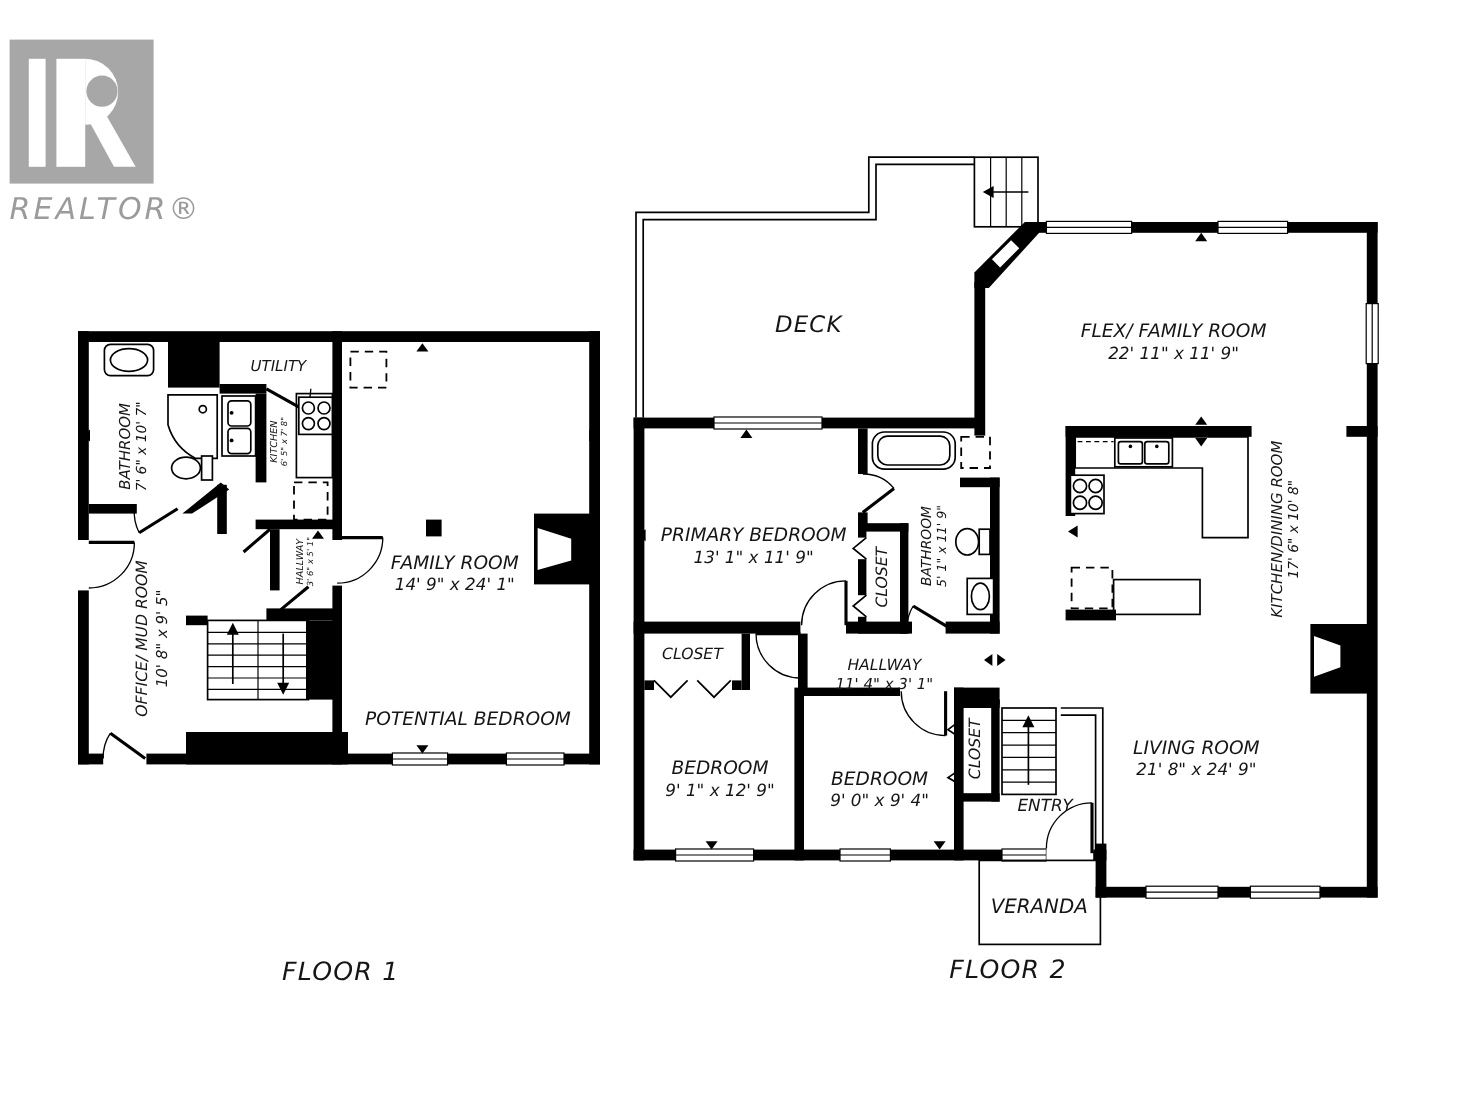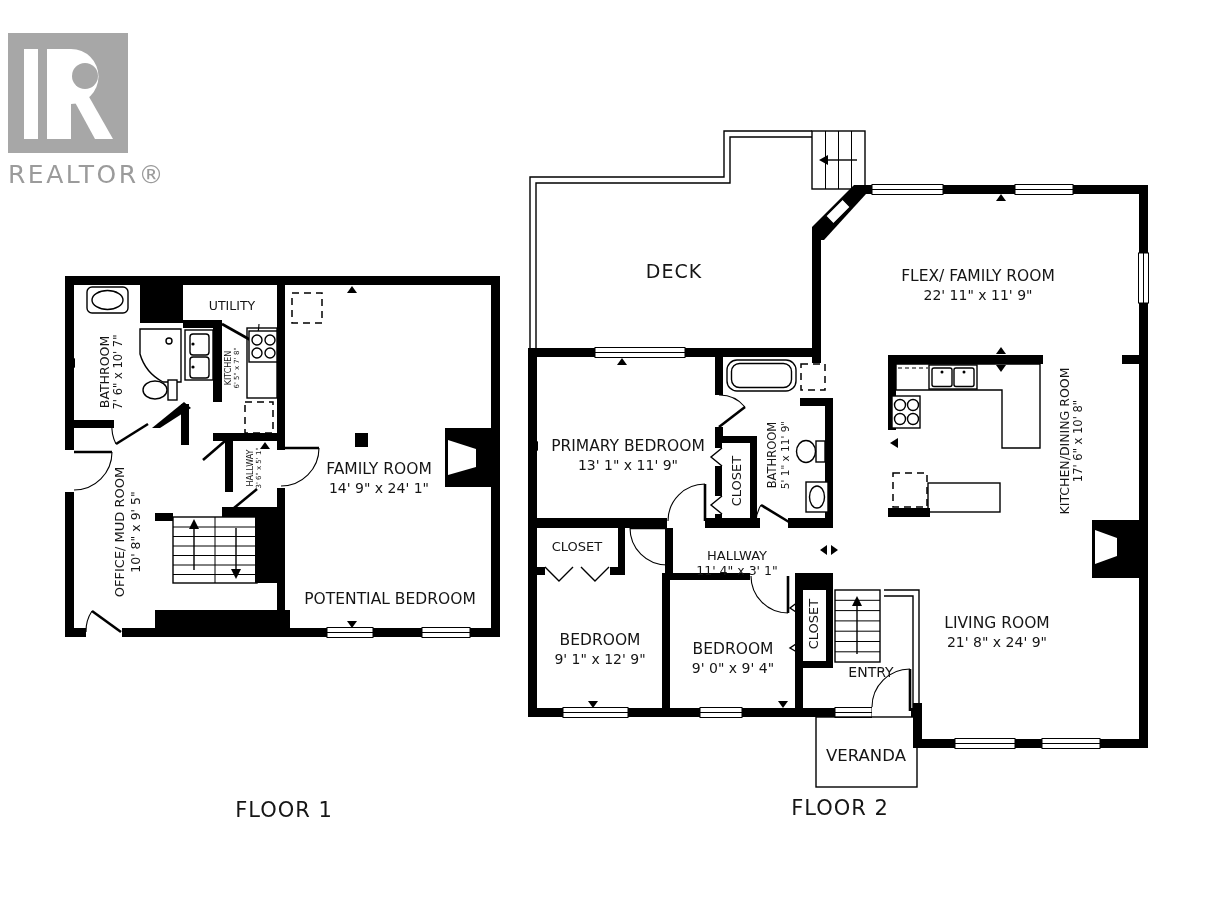--- a/index.html
+++ b/index.html
@@ -1,17 +1,17 @@
 <!DOCTYPE html>
 <html><head>
 <meta charset="utf-8">
 <style>
   html,body{margin:0;padding:0;background:#ffffff;}
   .stage{position:relative;width:1216px;height:912px;background:#ffffff;overflow:hidden;
-         font-family:"DejaVu Sans","Liberation Sans",sans-serif;}
+         font-family:"DejaVu Sans","Liberation Sans",sans-serif;font-style:italic;}
   svg{display:block;}
   svg text{font-family:"DejaVu Sans","Liberation Sans",sans-serif;fill:#151515;
            text-anchor:middle;dominant-baseline:central;}
   .w{fill:#000;}
   .ln{fill:none;stroke:#000;stroke-width:1.4;}
   .fx{fill:#fff;stroke:#000;stroke-width:1.4;}
   .dash{fill:none;stroke:#000;stroke-width:1.5;stroke-dasharray:7 5;}
   .dash2{fill:none;stroke:#000;stroke-width:1.2;stroke-dasharray:4 3;}
   .door{fill:none;stroke:#000;stroke-width:1.1;}
   .leaf{stroke:#000;stroke-width:2.6;}

